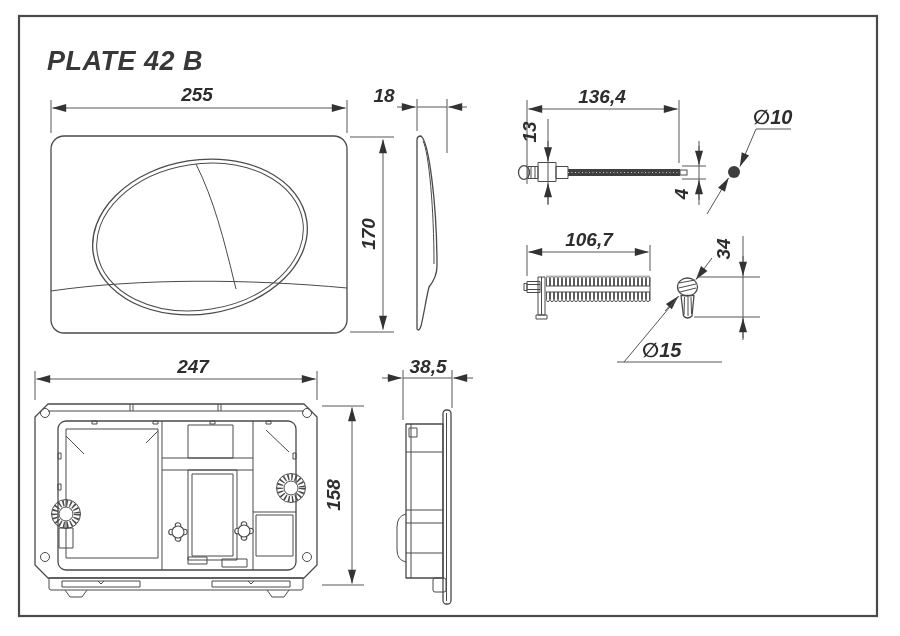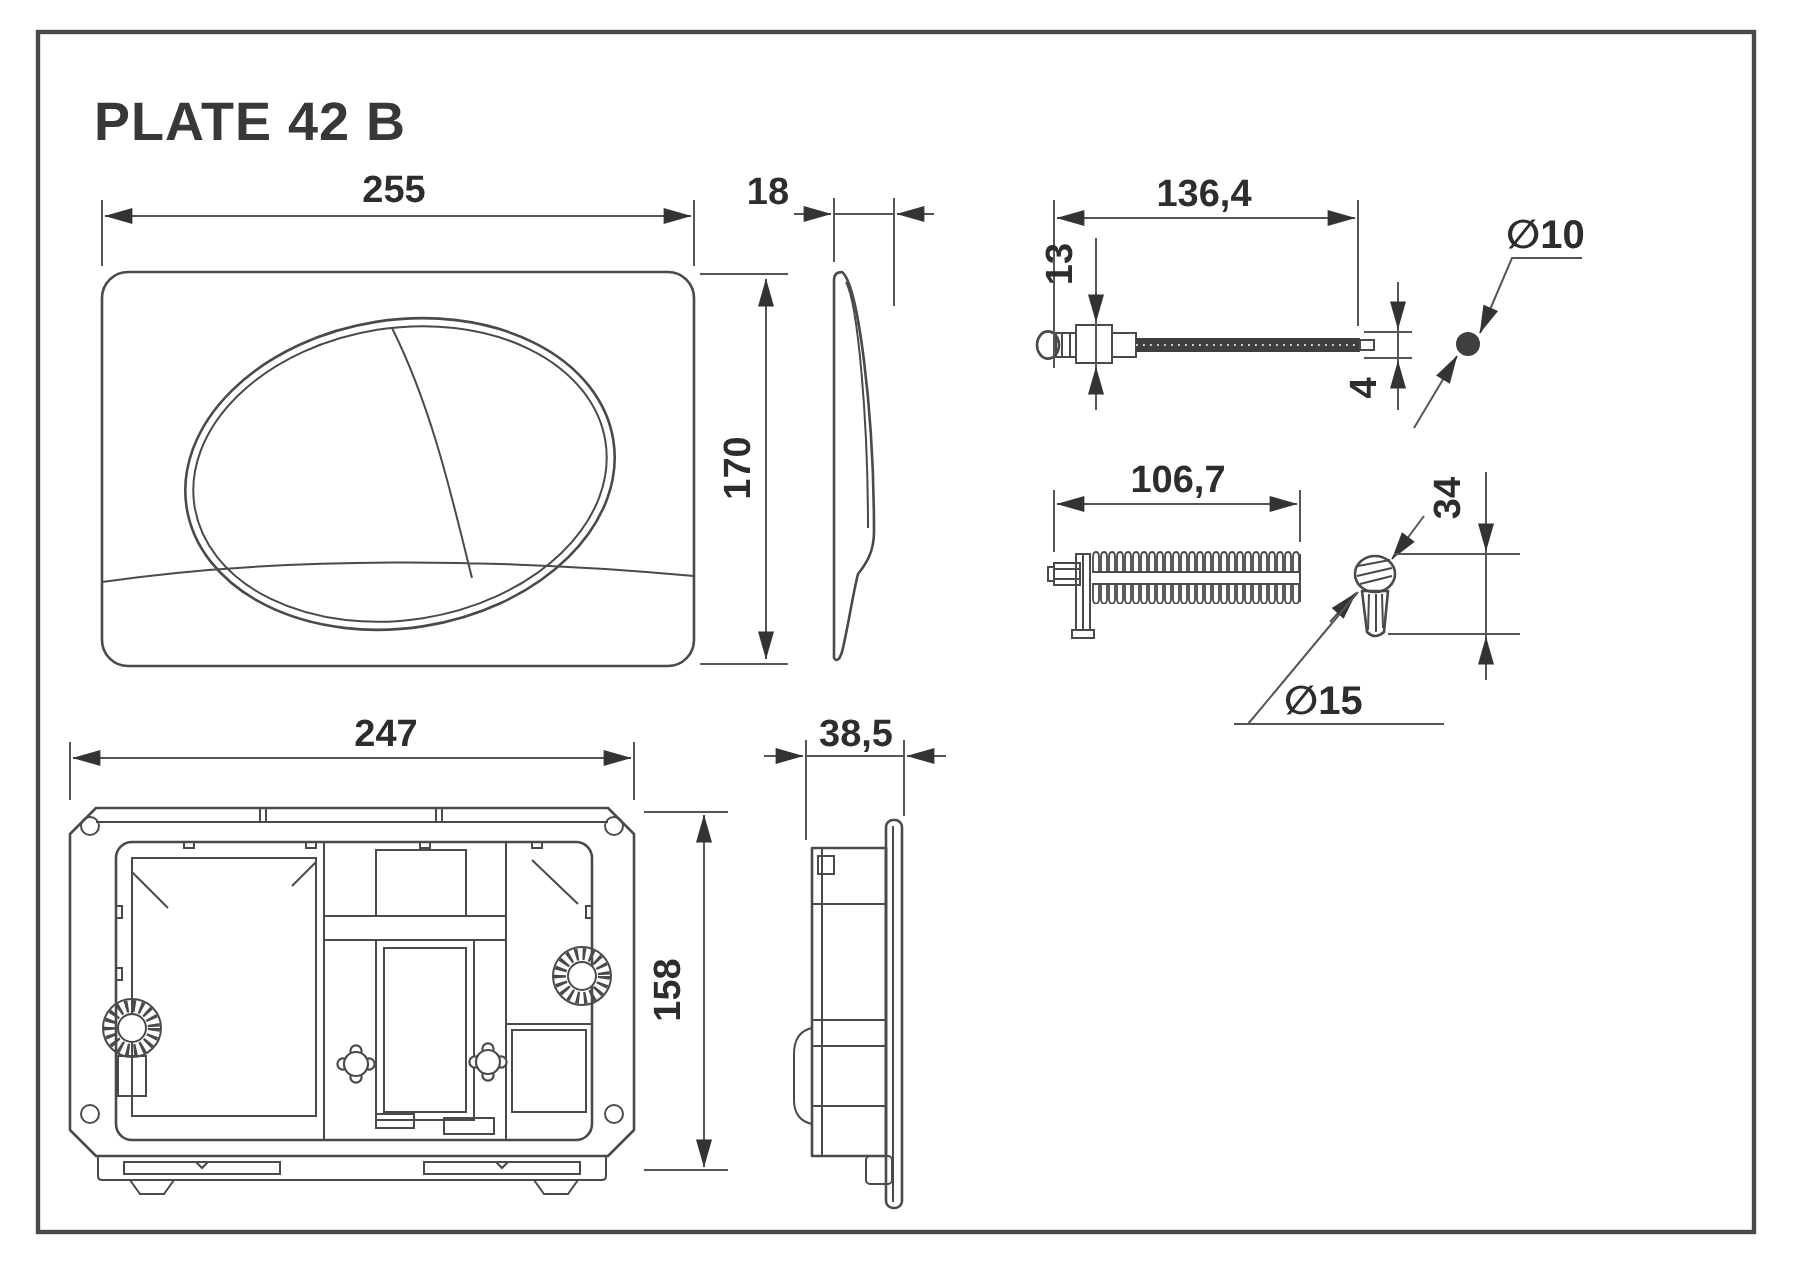--- a/index.html
+++ b/index.html
@@ -1,16 +1,16 @@
 <!DOCTYPE html>
 <html><head>
 <meta charset="utf-8">
 <style>
   html,body{margin:0;padding:0;background:#e9e9e9;}
-  .canvas{position:relative;width:900px;height:636px;background:#ffffff;overflow:hidden;}
+  .canvas{position:relative;width:900px;height:636px;background:#ffffff;overflow:hidden;font-style:italic;}
   svg{position:absolute;left:0;top:0;}
   svg text{font-family:"Liberation Sans","DejaVu Sans",sans-serif;font-weight:bold;fill:#2d2d2d;}
   .t19{font-size:19px;}
   .t20{font-size:20px;}
   .title{font-size:27px;fill:#383838;letter-spacing:.5px;}
   .ol{fill:none;stroke:#4a4a4a;stroke-width:1.3;stroke-linejoin:round;stroke-linecap:round;}
   .thin{fill:none;stroke:#4a4a4a;stroke-width:1;}
   .dim{fill:none;stroke:#565656;stroke-width:1;}
   .solid{fill:#3f3f3f;stroke:none;}
 </style>

